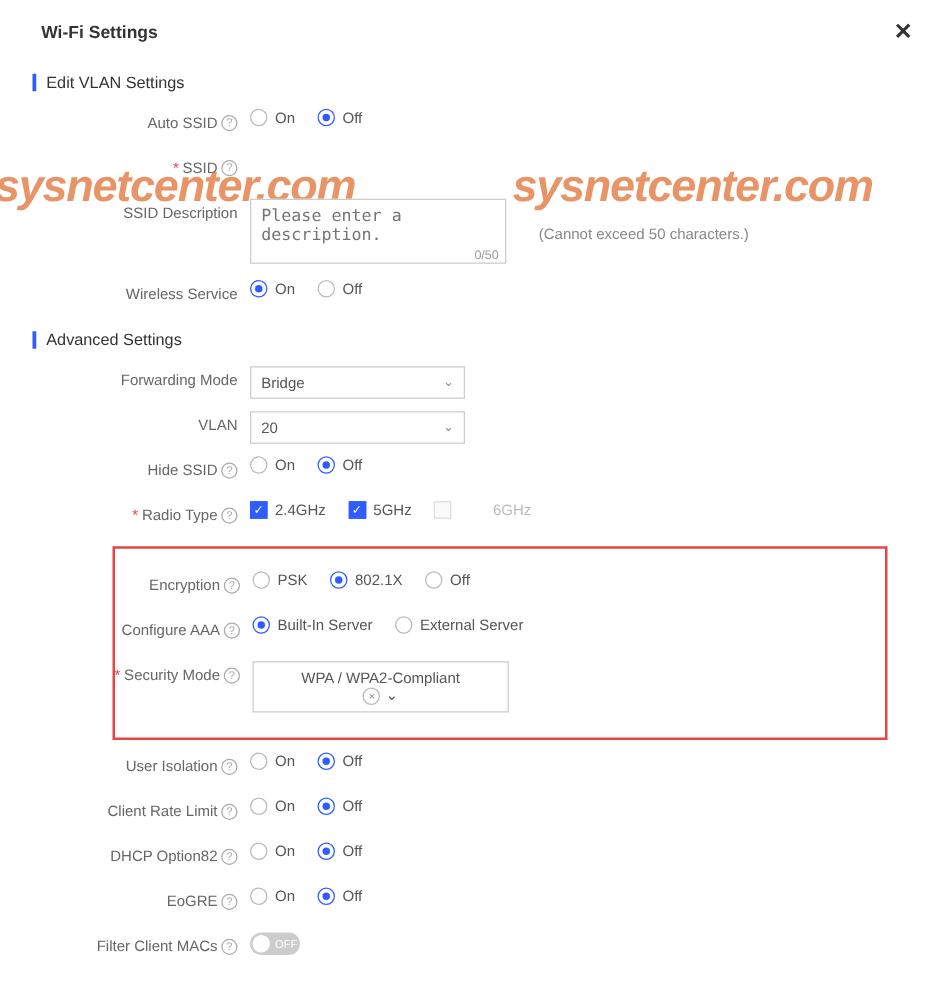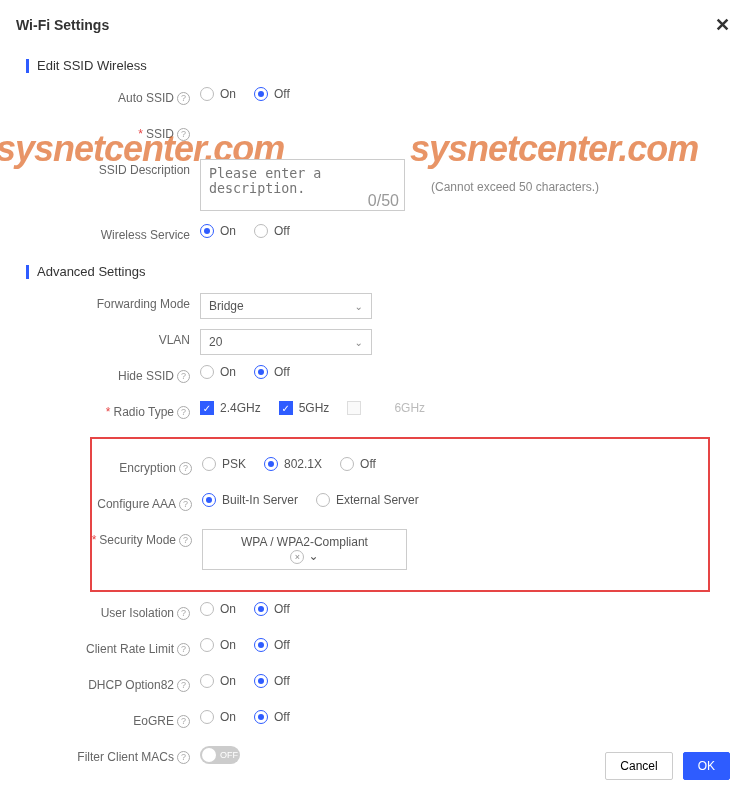--- a/index.html
+++ b/index.html
@@ -13,21 +13,21 @@
   .modal {
     width: 750px;
     min-height: 794px;
     padding: 0;
     position: relative;
   }
   .header {
     display: flex;
     justify-content: space-between;
     align-items: center;
-    padding: 14px 20px 8px 16px;
+    padding: 14px 20px 8px 33px;
   }
   .title {
     font-size: 14px;
     font-weight: 600;
     color: #333;
   }
   .close {
     font-size: 18px;
     cursor: pointer;
     color: #333;
@@ -140,21 +140,21 @@
     padding: 6px 8px;
     color: #aaa;
     resize: none;
     position: relative;
   }
   .desc-wrap { position: relative; width: 205px; }
   .counter {
     position: absolute;
     right: 6px;
     bottom: 4px;
-    font-size: 16px;
+    font-size: 10px;
     color: #999;
   }
   .hint { color: #888; font-size: 12px; margin-left: 8px; }
   .select {
     width: 172px;
     border: 1px solid #ccc;
     padding: 5px 8px;
     display: flex;
     justify-content: space-between;
     align-items: center;
@@ -243,21 +243,21 @@
 
 <div class="modal">
   <div class="wm" style="top:128px;left:-4px">sysnetcenter.com</div>
   <div class="wm" style="top:128px;left:410px">sysnetcenter.com</div>
 
   <div class="header">
     <div class="title">Wi-Fi Settings</div>
     <div class="close">✕</div>
   </div>
 
-  <div class="section-header">Edit SSID Wireless</div>
+  <div class="section-header">Edit VLAN Settings</div>
 
   <div class="row">
     <div class="label">
         <span>Auto SSID</span>
         <span class="help">?</span>
       </div>
     <div class="controls">
       <span class="radio">
           <span class="rdot"></span>
           <span>On</span>
@@ -494,17 +494,13 @@
   <div class="row">
     <div class="label">
         <span>Filter Client MACs</span>
         <span class="help">?</span>
       </div>
     <div class="controls">
       <span class="toggle">OFF</span>
     </div>
   </div>
 
-  <div class="footer">
-    <button class="btn">Cancel</button>
-    <button class="btn primary">OK</button>
-  </div>
 </div>
 
 </body></html>

